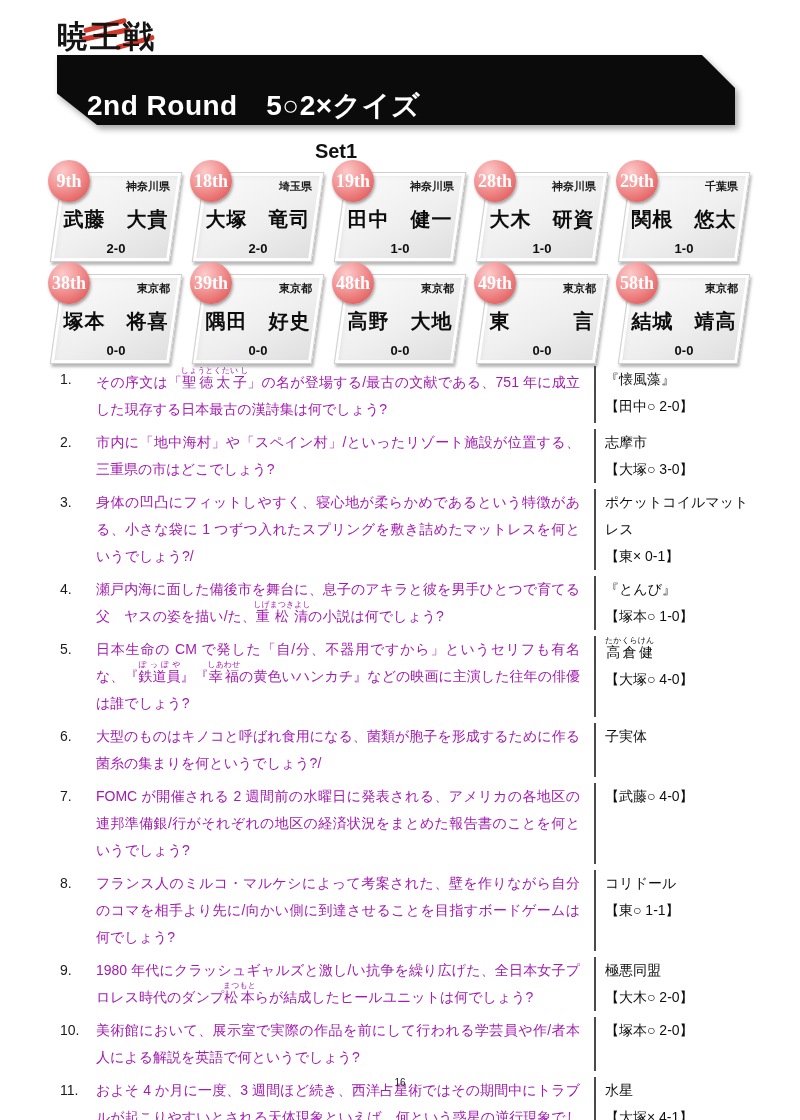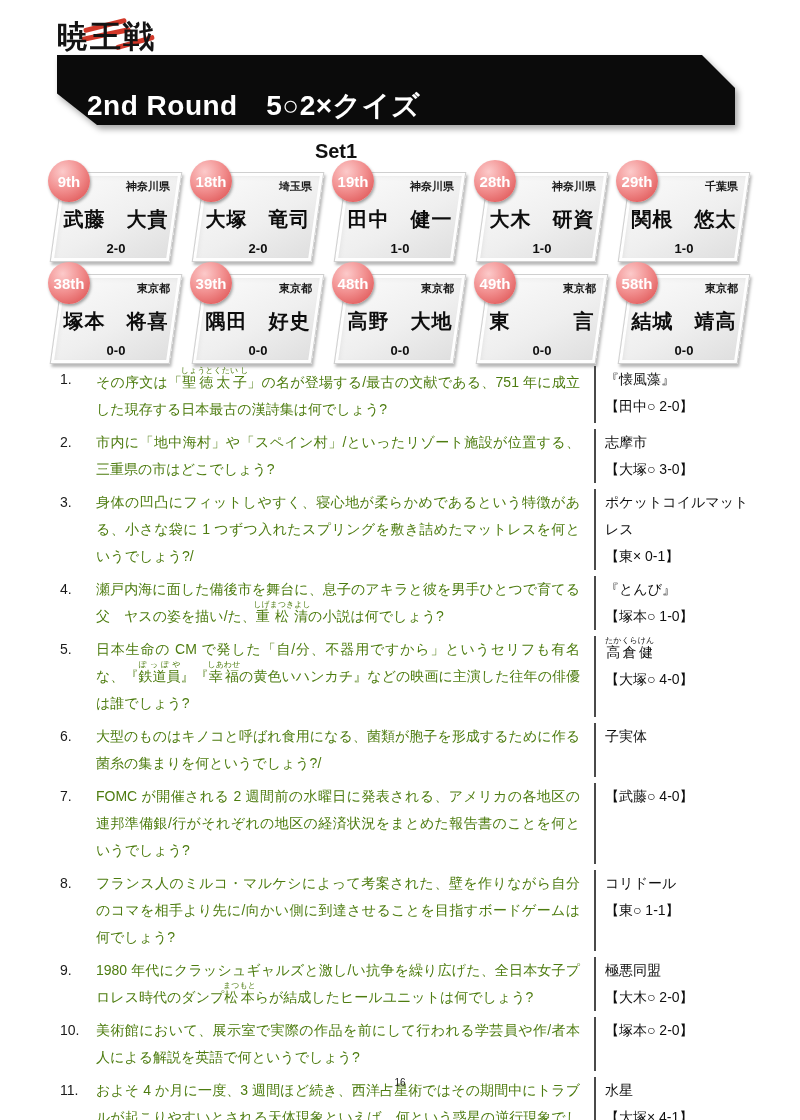--- a/index.html
+++ b/index.html
@@ -64,40 +64,41 @@
     border:1px solid #cfcfcf;
     box-shadow:inset 0 0 0 3px rgba(255,255,255,0.95),
                inset 2px 2px 6px rgba(0,0,0,0.10),
                2px 3px 3px rgba(0,0,0,0.28);
   }
   .badge {
     position:absolute; left:-4px; top:-12px; width:42px; height:42px;
     border-radius:50%;
     background:radial-gradient(circle at 35% 28%, #fccaca 0%, #f29090 45%, #e25f5f 82%);
     display:flex; align-items:center; justify-content:center;
-    color:#fff; font-weight:bold; font-size:15px;
+    color:#fff; font-weight:bold; font-size:18px;
     box-shadow:1px 2px 3px rgba(0,0,0,0.35);
     z-index:2;
+    font-family:Liberation Serif, serif;
   }
   .pref  { position:absolute; top:7px; right:10px; font-size:11px; font-weight:bold; color:#1a1a1a; z-index:1; }
   .pname { position:absolute; top:34px; left:0; right:0; text-align:center;
            font-size:20px; font-weight:bold; color:#0d0d0d; letter-spacing:1px; z-index:1; white-space:nowrap; }
   .score { position:absolute; bottom:6px; left:0; right:0; text-align:center;
            font-size:13px; font-weight:bold; color:#0d0d0d; z-index:1; }
 
   
   .questions { position:absolute; top:366px; left:60px; width:702px; }
   .qrow { display:flex; align-items:stretch; margin-bottom:6px; }
   .qnum {
     flex:none; width:36px; font-size:14px; line-height:27px; color:#1a1a1a;
     padding-top:0;
   }
   .qtext {
     flex:none; width:498px; box-sizing:border-box; padding-right:14px;
-    font-size:14px; line-height:27px; color:#4d7c0f;
+    font-size:14px; line-height:27px; color:#a21caf;
     text-align:justify;
   }
   .answer {
     flex:1; border-left:2px solid #4a4a4a; padding-left:9px;
     font-size:14px; line-height:27px; color:#0f0f0f;
   }
   ruby rt { font-size:8px; letter-spacing:0; }
 
   
   .page-num {

